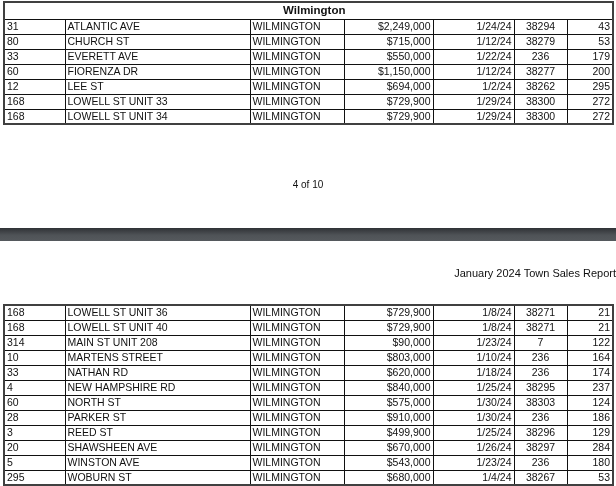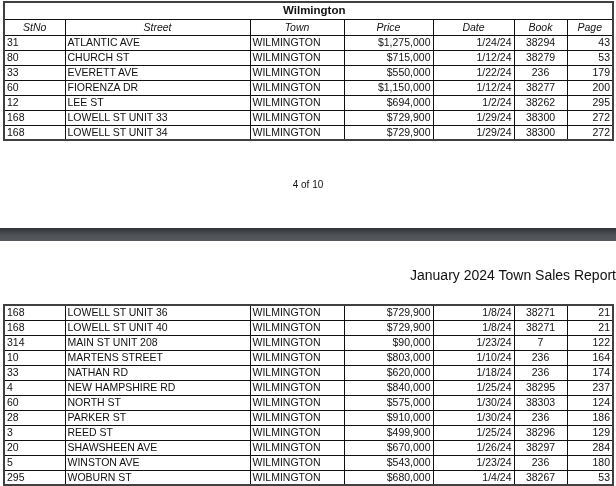--- a/index.html
+++ b/index.html
@@ -61,21 +61,21 @@
     top: 228px;
     left: 0;
     width: 616px;
     height: 13px;
     background: linear-gradient(#2f3236, #4f5357 55%, #55595d);
   }
   .report-title {
     position: absolute;
     top: 267px;
     right: 0;
-    font-size: 14px;
+    font-size: 11px;
     white-space: nowrap;
   }
 </style>
 </head>
 <body>
 
 <table class="sales" id="top-table">
   <colgroup>
     <col class="c-stno">
       <col class="c-street">
@@ -83,36 +83,27 @@
       <col class="c-price">
       <col class="c-date">
       <col class="c-book">
       <col class="c-page">
   </colgroup>
   <thead>
     <tr>
       <th colspan="2" class="title-blank"></th>
       <th colspan="5" style="text-align:left; padding-left:33px; border-left:none;" class="title-cell">Wilmington</th>
     </tr>
-    <tr class="col-head">
-      <th class="c-stno" style="text-align:center">StNo</th>
-      <th class="c-street" style="text-align:center">Street</th>
-      <th class="c-town" style="text-align:center">Town</th>
-      <th class="c-price" style="text-align:center">Price</th>
-      <th class="c-date" style="text-align:center">Date</th>
-      <th class="c-book" style="text-align:center">Book</th>
-      <th class="c-page" style="text-align:center">Page</th>
-    </tr>
   </thead>
   <tbody id="top-body">
       <tr>
         <td class="c-stno">31</td>
         <td class="c-street">ATLANTIC AVE</td>
         <td class="c-town">WILMINGTON</td>
-        <td class="c-price">$1,275,000</td>
+        <td class="c-price">$2,249,000</td>
         <td class="c-date">1/24/24</td>
         <td class="c-book">38294</td>
         <td class="c-page">43</td>
       </tr>
       <tr>
         <td class="c-stno">80</td>
         <td class="c-street">CHURCH ST</td>
         <td class="c-town">WILMINGTON</td>
         <td class="c-price">$715,000</td>
         <td class="c-date">1/12/24</td>

